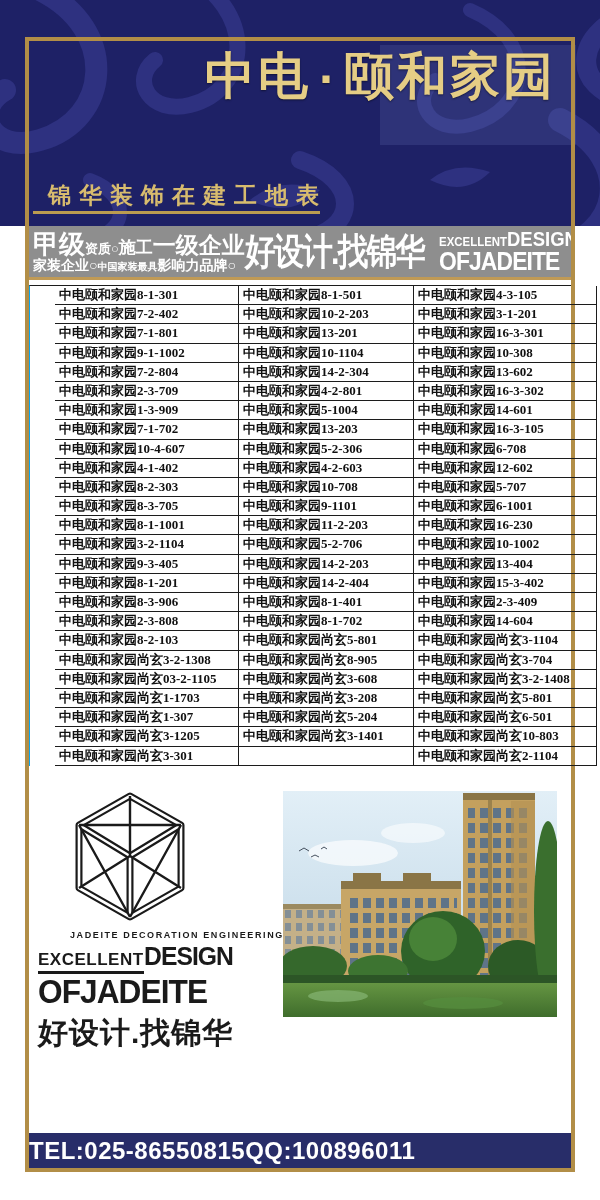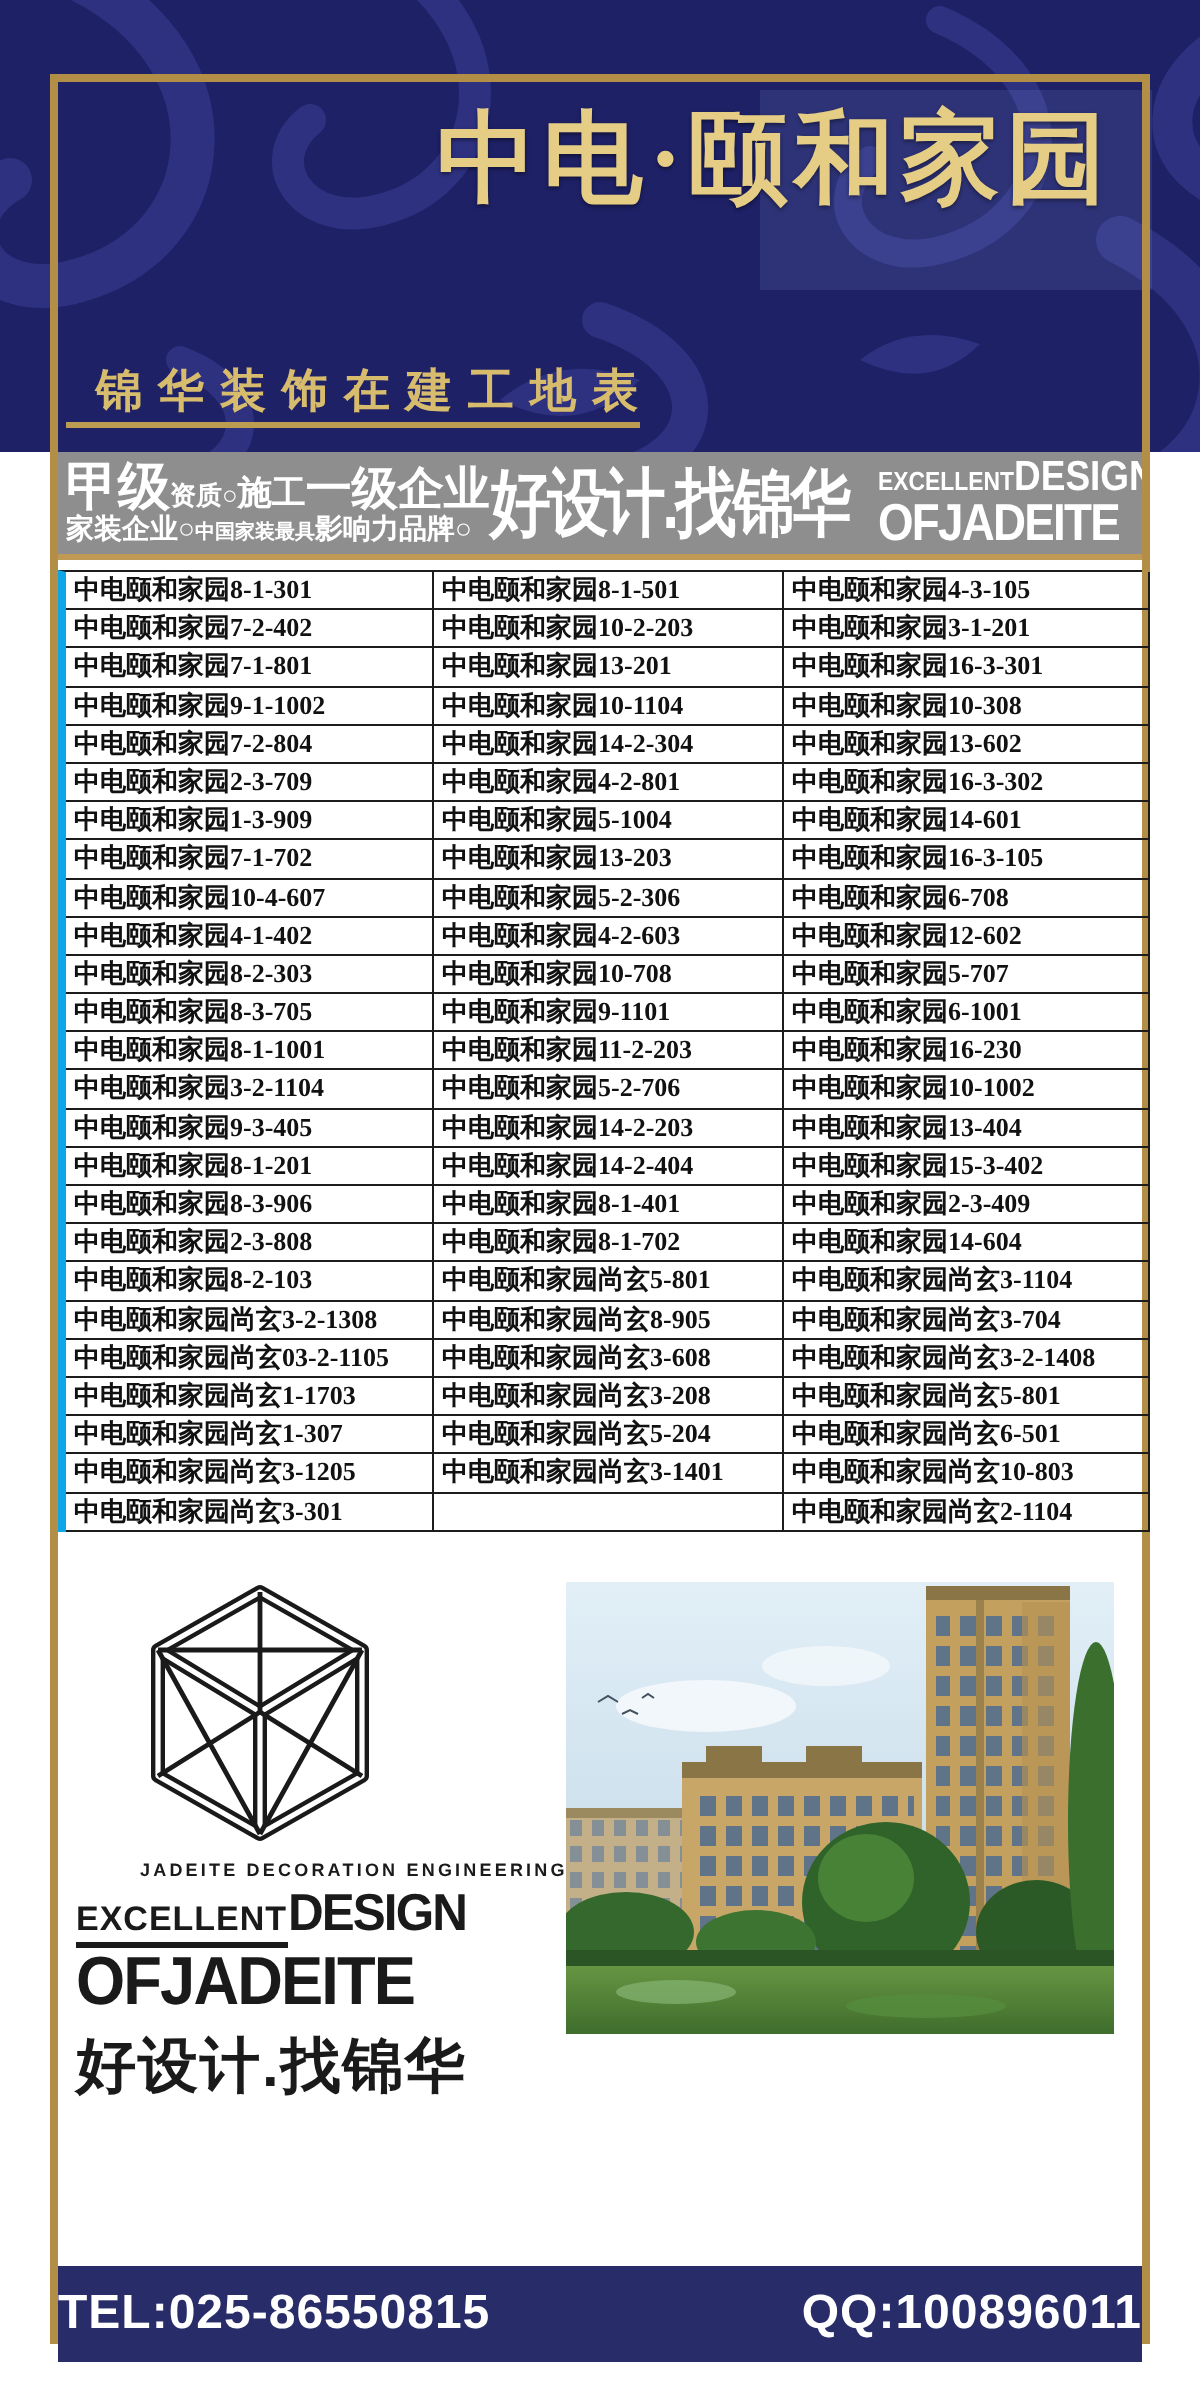--- a/index.html
+++ b/index.html
@@ -9,21 +9,21 @@
   }
   
   .top-band{position:absolute;left:0;top:0;width:600px;height:226px;background:#1e2166;overflow:hidden;}
   .top-band svg{position:absolute;left:0;top:0;}
   .light-patch{position:absolute;left:380px;top:45px;width:196px;height:100px;background:rgba(130,150,220,0.16);}
   
   .gold-frame{position:absolute;left:25px;top:37px;width:550px;height:1135px;border:4px solid #b28e47;box-sizing:border-box;pointer-events:none;}
   
   .brand-title{
     position:absolute;left:120px;top:52px;width:436px;text-align:right;
-    font-family:Liberation Serif, serif;font-weight:bold;
+    font-family:Liberation Mono, monospace;font-weight:bold;
     font-size:50px;line-height:1.1;color:#e5cd85;letter-spacing:3px;
     text-shadow:0 1px 2px rgba(0,0,0,0.45);
   }
   .subtitle{
     position:absolute;left:48px;top:180px;
     font-family:"Liberation Serif","DejaVu Serif",serif;font-weight:bold;
     font-size:23px;color:#d8bc6e;letter-spacing:8px;
   }
   .subtitle-rule{position:absolute;left:33px;top:211px;width:287px;height:3px;background:#bb9c50;}
   
@@ -37,43 +37,44 @@
   .cred .l1,.cred .l2{display:flex;align-items:baseline;}
   .c-big{font-size:26px;} .c-sm{font-size:13px;} .c-md{font-size:17px;} .c-lg{font-size:23px;}
   .c-xs{font-size:10px;} .c-m2{font-size:14px;}
   .banner-slogan{flex:none;font-size:37px;transform:scaleX(0.82);transform-origin:left center;letter-spacing:-2px;}
   .banner-en{flex:none;margin-left:-24px;line-height:0.95;transform:scaleX(0.88);transform-origin:left center;}
   .banner-en .e1{font-size:13px;} .banner-en .e2{font-size:21px;} .banner-en .e3{font-size:26px;letter-spacing:-1px;}
   
   .sites-table{
     position:absolute;left:29px;top:285px;width:542px;box-sizing:border-box;
     display:grid;grid-template-columns:184px 175px 183px;grid-auto-rows:19.2px;
-    border-top:1px solid #1c1c1c;border-left:4px solid #0ea5e9;
+    border-top:1px solid #1c1c1c;border-left:1px solid #0ea5e9;
     background:#ffffff;
+    padding-left:25px;
   }
   .sites-table .td{
     border-right:1px solid #1c1c1c;border-bottom:1px solid #1c1c1c;
     font-family:"Liberation Serif","DejaVu Serif",serif;font-weight:bold;
     font-size:13px;color:#111111;line-height:18px;padding-left:4px;overflow:hidden;
   }
   
   .logo-block{position:absolute;left:38px;top:792px;width:215px;color:#1a1a1a;}
   .cube{margin-left:32px;display:block;}
   .logo-eyebrow{margin-top:8px;font-size:9px;font-weight:bold;letter-spacing:1.6px;white-space:nowrap;margin-left:32px;}
   .logo-line1{margin-top:1px;display:flex;align-items:baseline;white-space:nowrap;}
   .logo-excellent{font-size:17px;font-weight:bold;letter-spacing:0.5px;border-bottom:3px solid #1a1a1a;padding-bottom:1px;}
   .logo-design{font-size:26px;font-weight:bold;letter-spacing:-1px;transform:scaleX(0.95);transform-origin:left center;}
   .logo-ofjadeite{margin-top:-2px;font-size:34px;font-weight:bold;letter-spacing:-1px;transform:scaleX(0.93);transform-origin:left center;white-space:nowrap;}
   .logo-cn{margin-top:2px;font-size:30px;font-weight:bold;letter-spacing:1px;white-space:nowrap;}
   
   .photo{position:absolute;left:283px;top:791px;width:274px;height:226px;overflow:hidden;}
   
   .contact-bar{
-    position:absolute;left:29px;top:1133px;width:542px;height:48px;background:#282d69;
-    display:flex;align-items:center;justify-content:space-between;
+    position:absolute;left:29px;top:1133px;width:542px;height:35px;background:#282d69;
+    display:flex;align-items:center;justify-content:flex-start;
   }
   .contact-bar span{color:#ffffff;font-weight:bold;font-size:24px;letter-spacing:0.5px;}
 </style>
 </head>
 <body>
 
 <div id="page">
 
   <div class="top-band">
     <svg width="600" height="226" viewBox="0 0 600 226">

